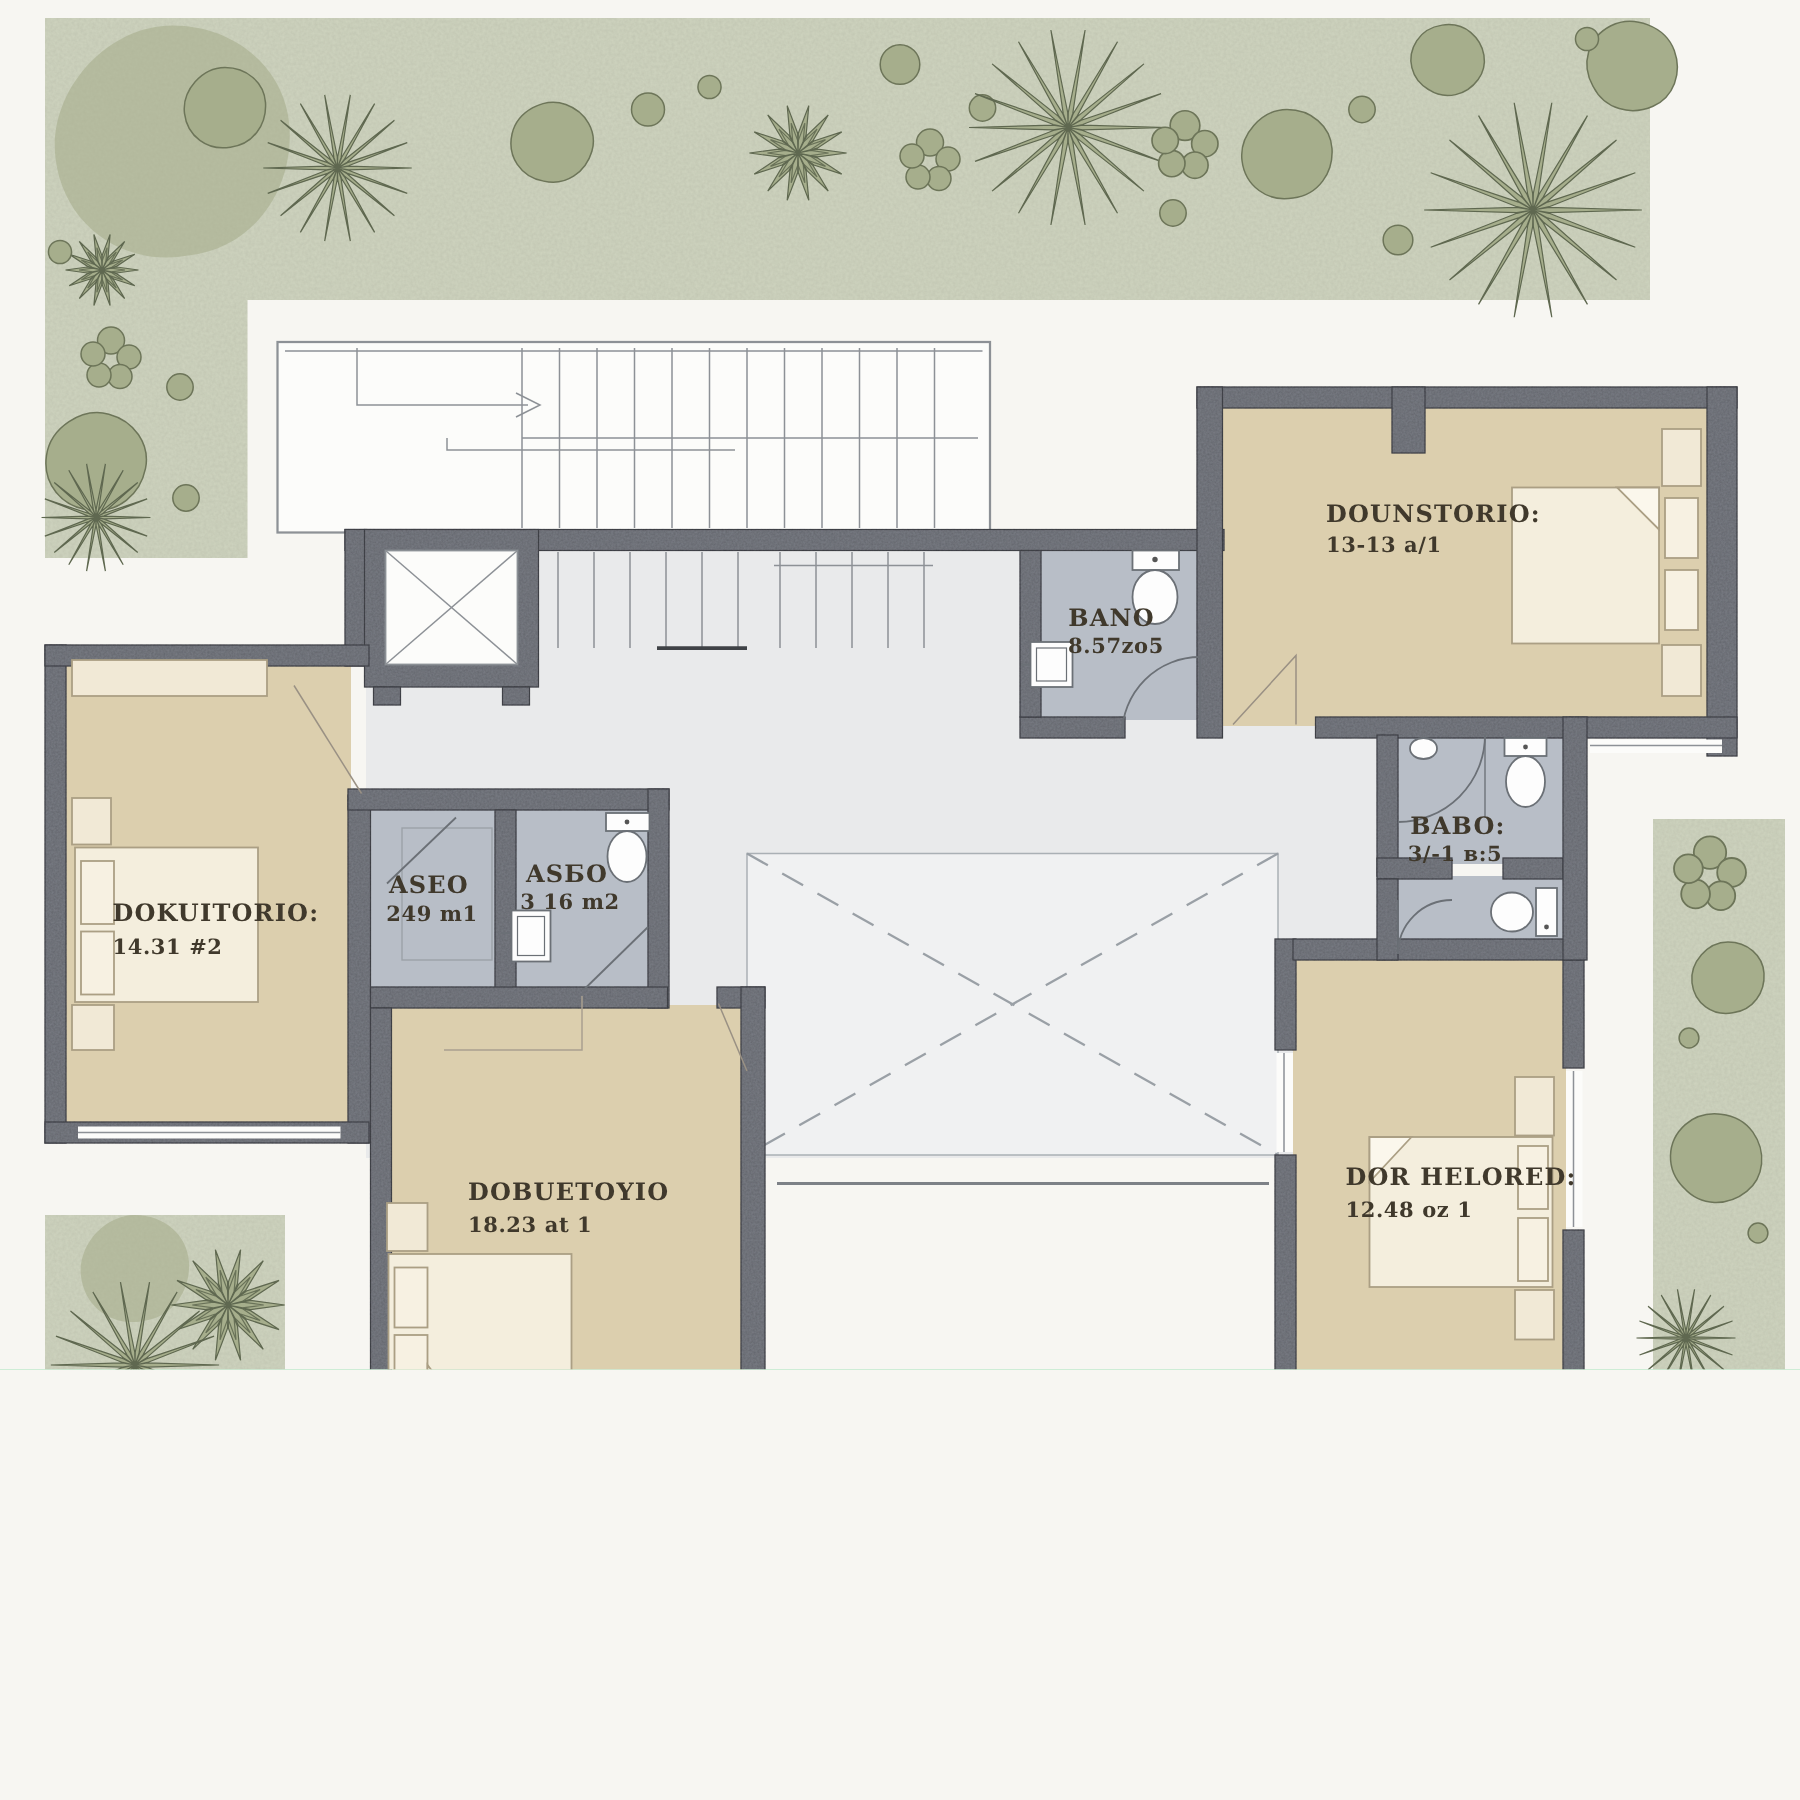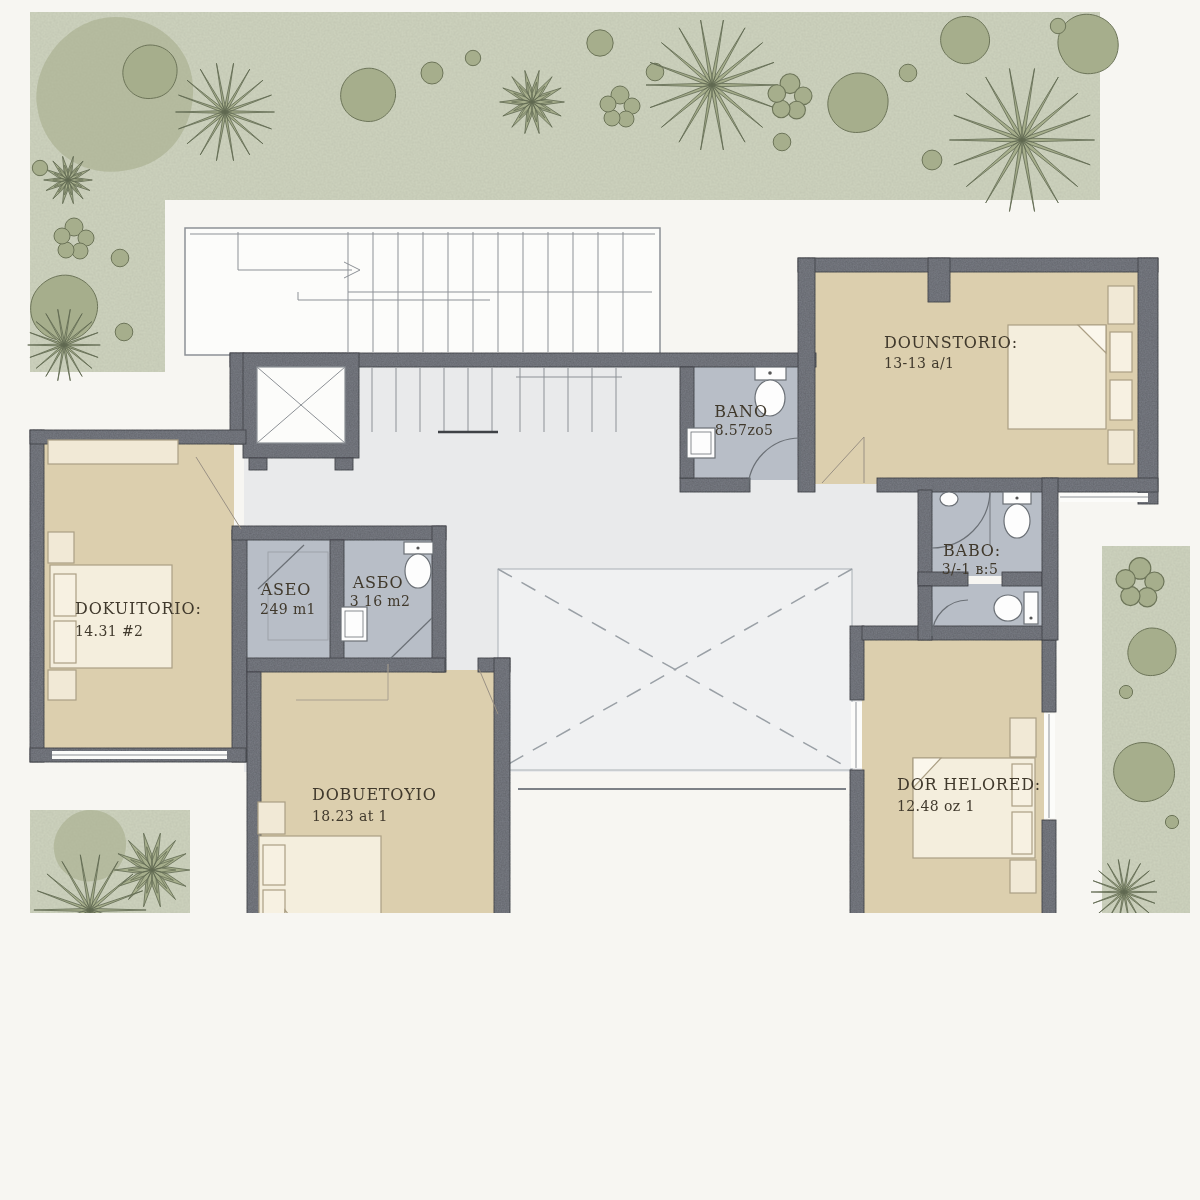--- a/index.html
+++ b/index.html
@@ -1,16 +1,16 @@
 <!DOCTYPE html>
 <html><head>
 <meta charset="utf-8">
 <style>
   html,body{margin:0;padding:0;background:#f7f6f2;}
-  .stage{position:relative;width:1200px;height:913px;overflow:hidden;background:#22c55e;}
+  .stage{position:relative;width:1200px;height:913px;overflow:hidden;background:#22c55e;font-weight:bold;}
   svg{display:block;}
   .room-name{font-family:"DejaVu Serif",serif;font-size:16px;letter-spacing:.8px;}
   .room-area{font-family:"DejaVu Serif",serif;font-size:14px;letter-spacing:.4px;}
   .thin{stroke:#8d9196;stroke-width:1;fill:none;}
 </style>
 </head>
 <body>
 
 <div class="stage">
 <svg width="1200" height="1200" viewBox="0 0 1200 1200">

